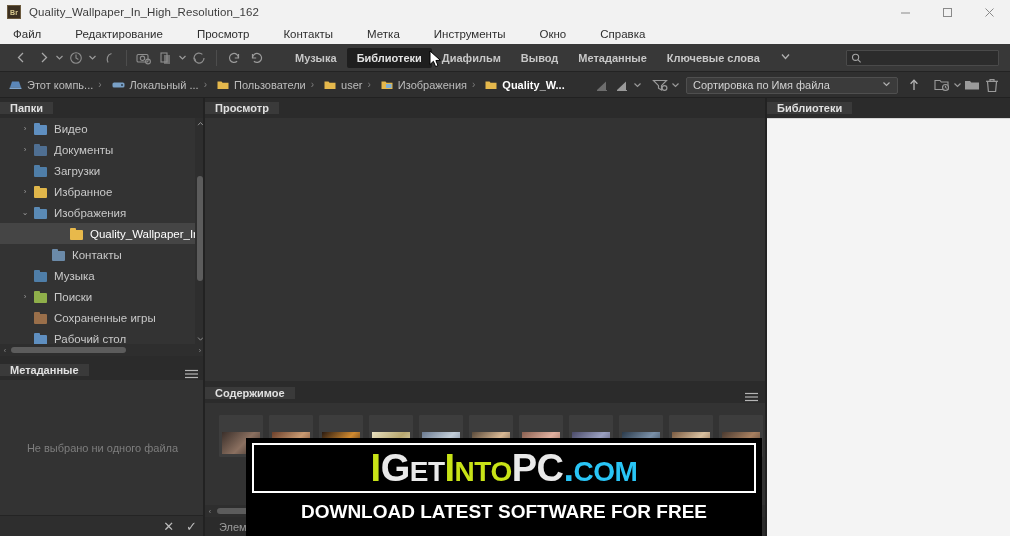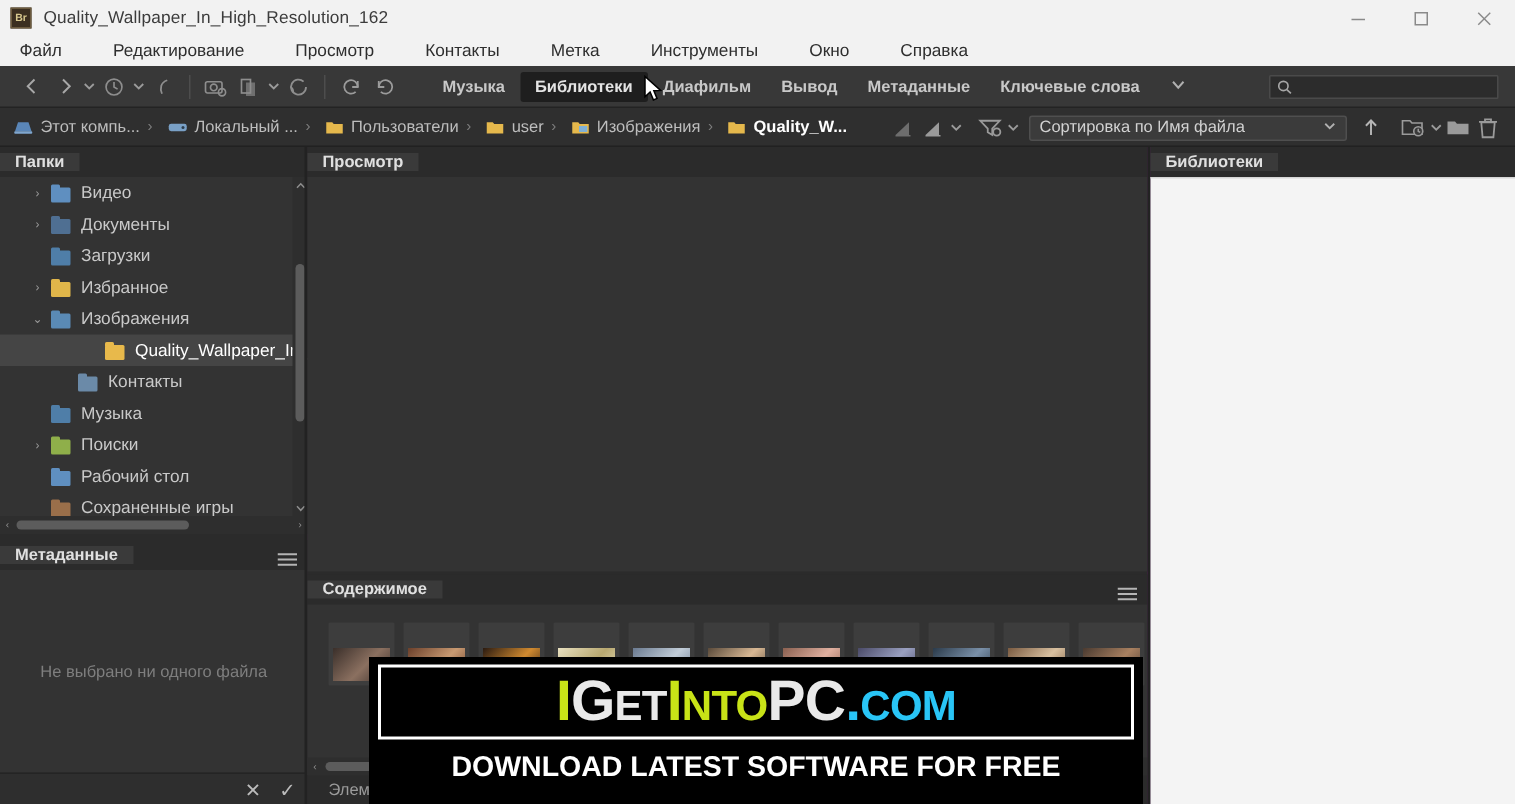--- a/index.html
+++ b/index.html
@@ -558,32 +558,32 @@
               <span class="tw" style="position: absolute; left: 18px;">›</span>
               <span class="fi">
                 <span class="tab" style="background:#8faf4a"></span>
                 <span class="body" style="background:#8faf4a"></span>
               </span>
               <span>Поиски</span>
             </div>
             <div class="tree-row" style="padding-left: 34px;">
               <span class="tw" style="position: absolute; left: 18px;"></span>
               <span class="fi">
+                <span class="tab" style="background:#9a6f4a"></span>
+                <span class="body" style="background:#9a6f4a"></span>
+              </span>
+              <span>Сохраненные игры</span>
+            </div>
+            <div class="tree-row" style="padding-left: 34px;">
+              <span class="tw" style="position: absolute; left: 18px;"></span>
+              <span class="fi">
                 <span class="tab" style="background:#5f8fc0"></span>
                 <span class="body" style="background:#5f8fc0"></span>
               </span>
               <span>Рабочий стол</span>
-            </div>
-            <div class="tree-row" style="padding-left: 34px;">
-              <span class="tw" style="position: absolute; left: 18px;"></span>
-              <span class="fi">
-                <span class="tab" style="background:#9a6f4a"></span>
-                <span class="body" style="background:#9a6f4a"></span>
-              </span>
-              <span>Сохраненные игры</span>
             </div>
           </div>
       </div>
       <div class="scroll-v">
         <div class="arrow">
           <svg width="7" height="6" viewBox="0 0 7 6">
               <polyline points="1,4.2 3.5,1.5 6,4.2" fill="none" stroke="#8e8e8e" stroke-width="1"></polyline>
             </svg>
         </div>
         <div class="thumb" style="top:58px; height:105px;"></div>

